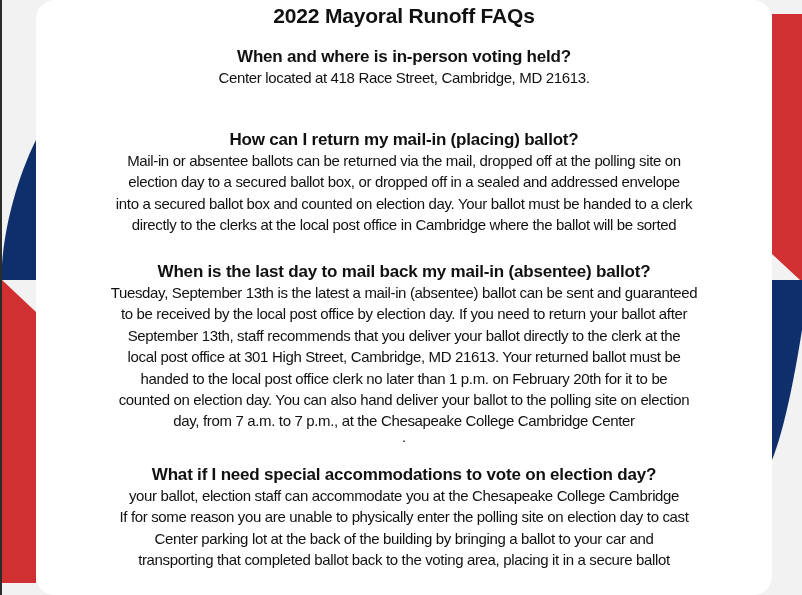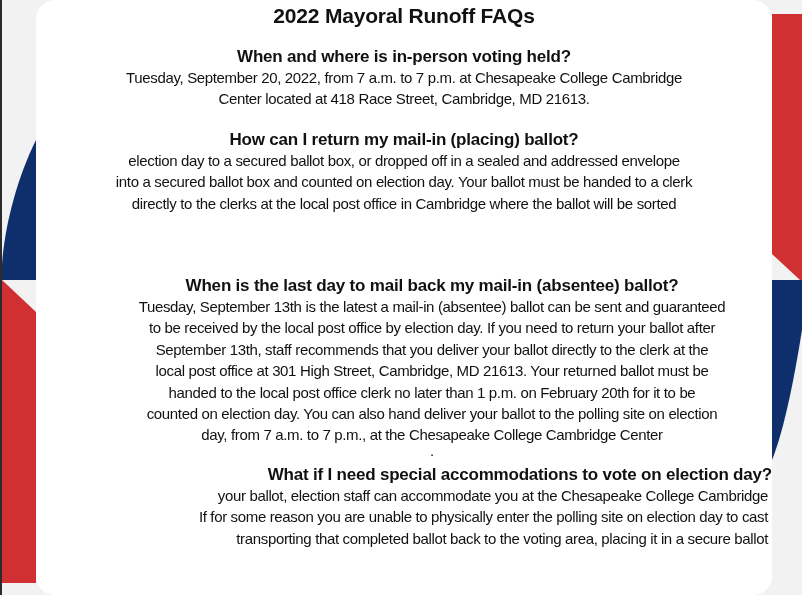--- a/index.html
+++ b/index.html
@@ -43,49 +43,50 @@
   <path d="M0 14 L 30 14 L 30 280 L 28 280 L 0 254 Z" fill="#d03032"></path>
   <path d="M0 280 L 30 280 L 30 330 C 22 380, 12 430, 0 460 Z" fill="#0e2f6b"></path>
 </svg>
 
 <div class="page">
   <div class="title">2022 Mayoral Runoff FAQs</div>
 
   <div class="faq" style="top:46px;">
     <div class="q">When and where is in-person voting held?</div>
     <div class="a">
-      <div>Tuesday, September 20, 2022, from 7 a.m. to 7 p.m. at Chesapeake College Cambridge</div>
       <div>Center located at 418 Race Street, Cambridge, MD 21613.</div>
     </div>
   </div>
 
   <div class="faq" style="top:129px;">
     <div class="q">How can I return my mail-in (placing) ballot?</div>
     <div class="a">
+      <div>Mail-in or absentee ballots can be returned via the mail, dropped off at the polling site on</div>
       <div>election day to a secured ballot box, or dropped off in a sealed and addressed envelope</div>
       <div>into a secured ballot box and counted on election day. Your ballot must be handed to a clerk</div>
       <div>directly to the clerks at the local post office in Cambridge where the ballot will be sorted</div>
     </div>
   </div>
 
-  <div class="faq" style="top:275px;padding-left:28px;">
+  <div class="faq" style="top:261px;">
     <div class="q">When is the last day to mail back my mail-in (absentee) ballot?</div>
     <div class="a">
       <div>Tuesday, September 13th is the latest a mail-in (absentee) ballot can be sent and guaranteed</div>
       <div>to be received by the local post office by election day. If you need to return your ballot after</div>
       <div>September 13th, staff recommends that you deliver your ballot directly to the clerk at the</div>
       <div>local post office at 301 High Street, Cambridge, MD 21613. Your returned ballot must be</div>
       <div>handed to the local post office clerk no later than 1 p.m. on February 20th for it to be</div>
       <div>counted on election day. You can also hand deliver your ballot to the polling site on election</div>
       <div>day, from 7 a.m. to 7 p.m., at the Chesapeake College Cambridge Center</div>
     </div>
     <div class="dot">.</div>
   </div>
 
-  <div class="faq" style="top:464px;text-align:right;">
+  <div class="faq" style="top:464px;">
     <div class="q">What if I need special accommodations to vote on election day?</div>
     <div class="a">
       <div>your ballot, election staff can accommodate you at the Chesapeake College Cambridge</div>
       <div>If for some reason you are unable to physically enter the polling site on election day to cast</div>
+      <div>Center parking lot at the back of the building by bringing a ballot to your car and</div>
       <div>transporting that completed ballot back to the voting area, placing it in a secure ballot</div>
     </div>
   </div>
 </div>
 
 </body></html>

